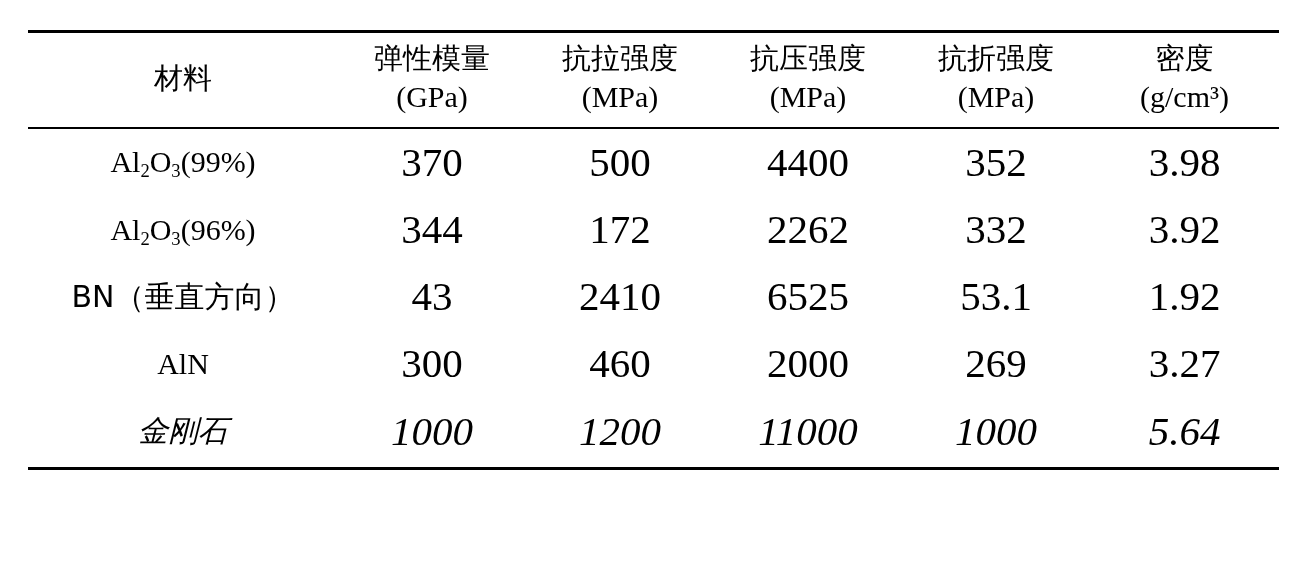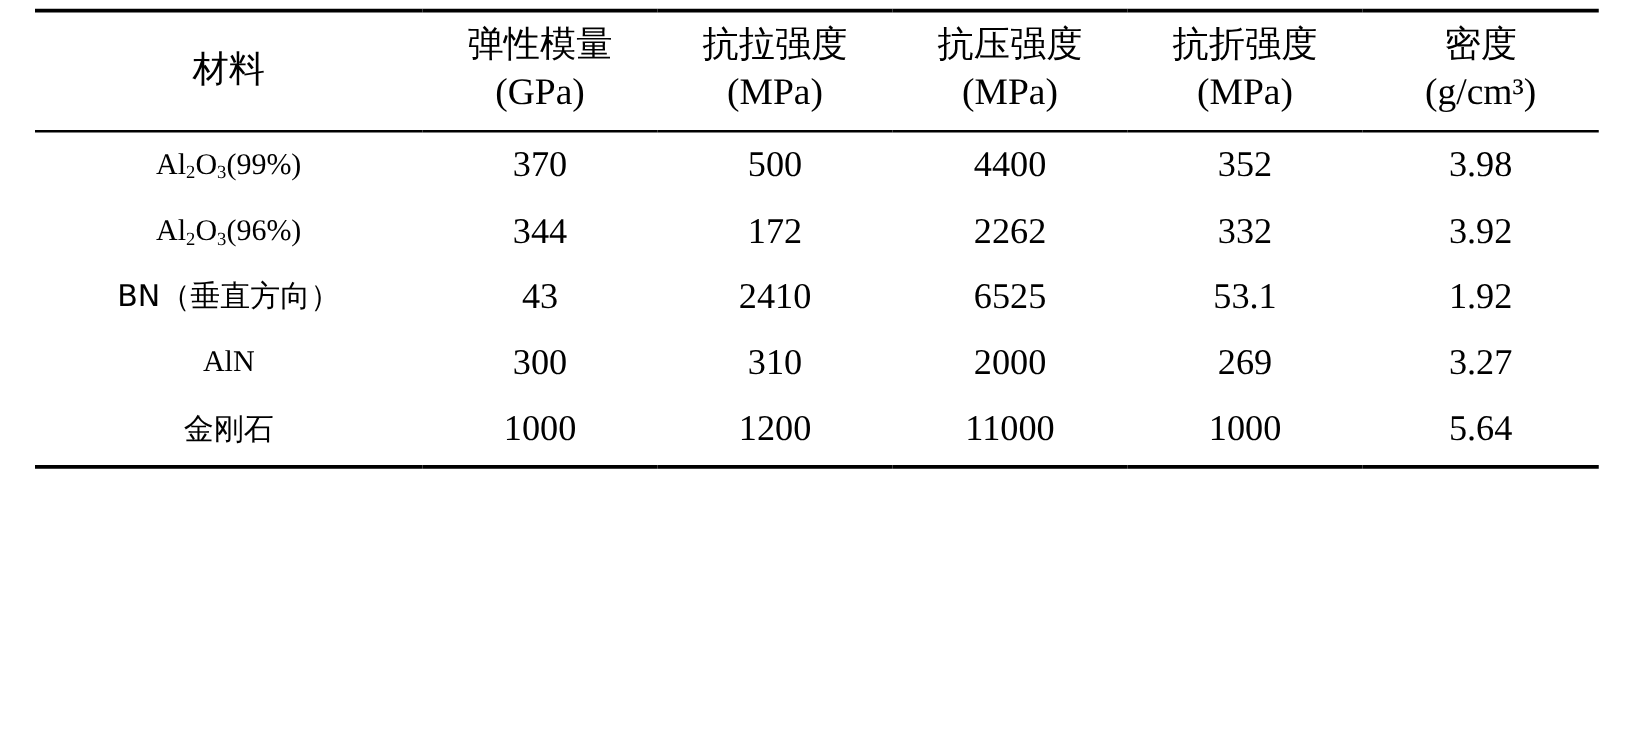--- a/index.html
+++ b/index.html
@@ -18,56 +18,57 @@
     width: 1307px;
     height: 584px;
     position: relative;
     box-sizing: border-box;
     padding: 0 28px;
   }
   table.matprops {
     width: 1251px;
     border-collapse: collapse;
     table-layout: fixed;
-    margin-top: 7px;
+    margin-top: 30px;
   }
   table.matprops col.c-mat   { width: 310px; }
   table.matprops col.c-num   { width: 188px; }
   table.matprops col.c-last  { width: 189px; }
 
   thead tr.head-row th {
     font-weight: normal;
     font-size: 30px;
     line-height: 1.32;
     text-align: center;
     vertical-align: middle;
     padding: 6px 2px 10px 2px;
     border-top: 3px solid #000;
     border-bottom: 2px solid #000;
   }
   thead th .l1 { display: block; }
   thead th .l2 { display: block; font-family: Liberation Serif, serif; }
 
   tbody td {
-    font-size: 29px;
+    font-size: 41px;
     line-height: 1.2;
     text-align: center;
     vertical-align: middle;
     padding: 9px 2px;
     border: none;
   }
   tbody tr:last-child td {
     border-bottom: 3px solid #000;
     padding-bottom: 11px;
+    font-style: italic;
   }
   .cn {
     font-family: "DejaVu Sans", "Liberation Sans", sans-serif;
     font-size: 29px;
   }
-  td.mat-cell { font-size: 24px; }
+  td.mat-cell { font-size: 30px; }
   sub, sup {
     font-size: 0.62em;
     line-height: 0;
   }
   sub { vertical-align: -0.25em; }
 </style>
 </head>
 <body>
 
 <div class="sheet">
@@ -128,21 +129,21 @@
           <td class="mat-cell cn">BN（垂直方向）</td>
           <td>43</td>
           <td>2410</td>
           <td>6525</td>
           <td>53.1</td>
           <td>1.92</td>
         </tr>
         <tr>
           <td class="mat-cell">AlN</td>
           <td>300</td>
-          <td>310</td>
+          <td>460</td>
           <td>2000</td>
           <td>269</td>
           <td>3.27</td>
         </tr>
         <tr>
           <td class="mat-cell cn">金刚石</td>
           <td>1000</td>
           <td>1200</td>
           <td>11000</td>
           <td>1000</td>

